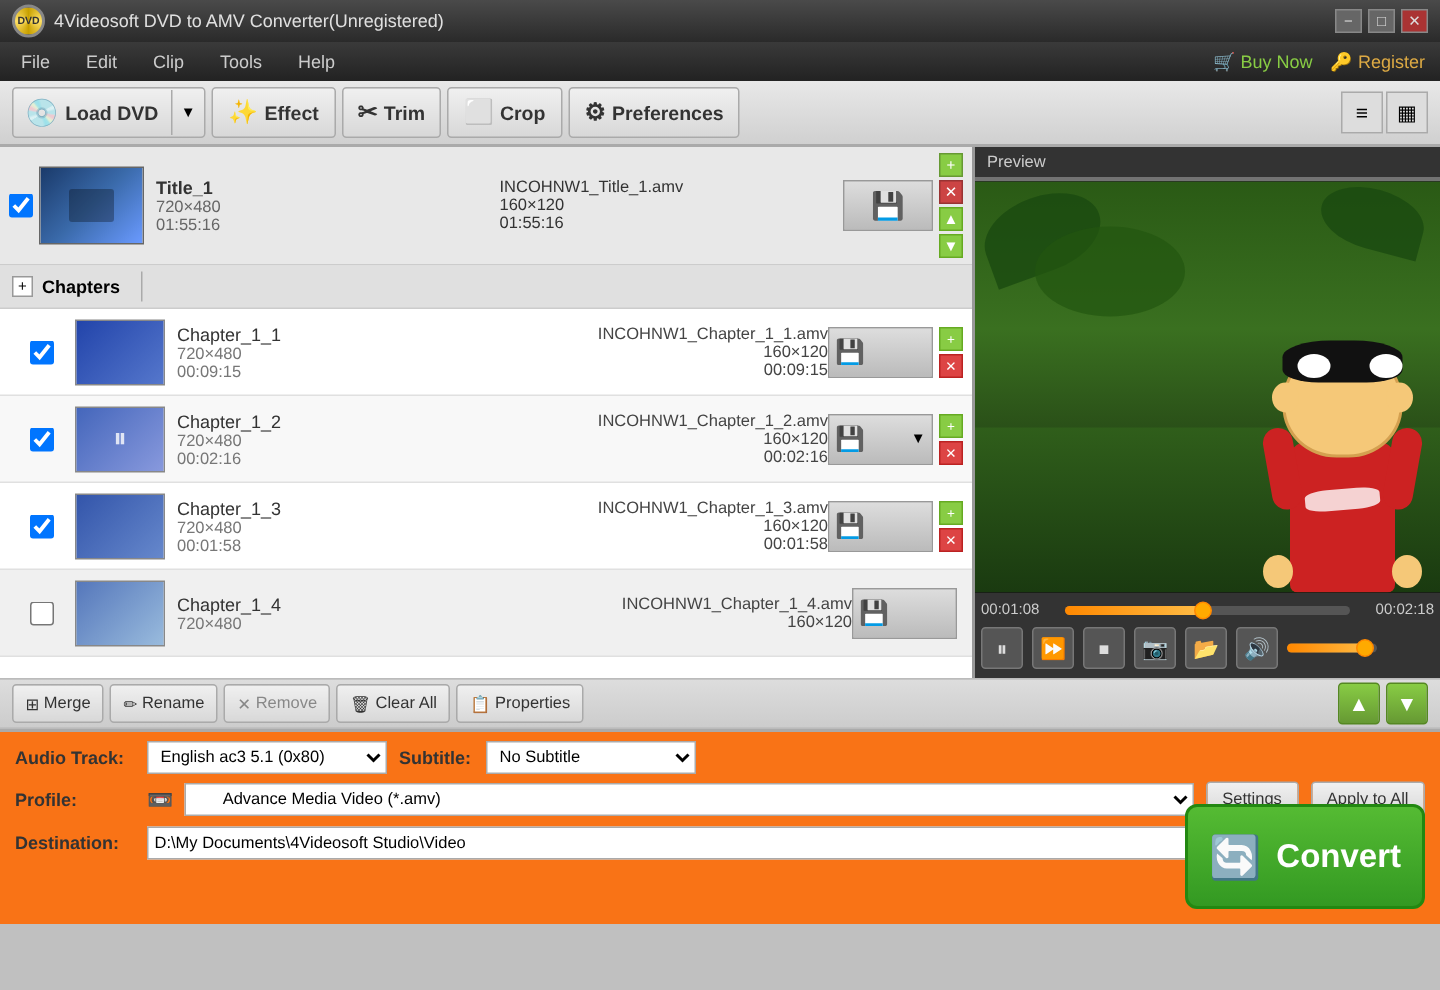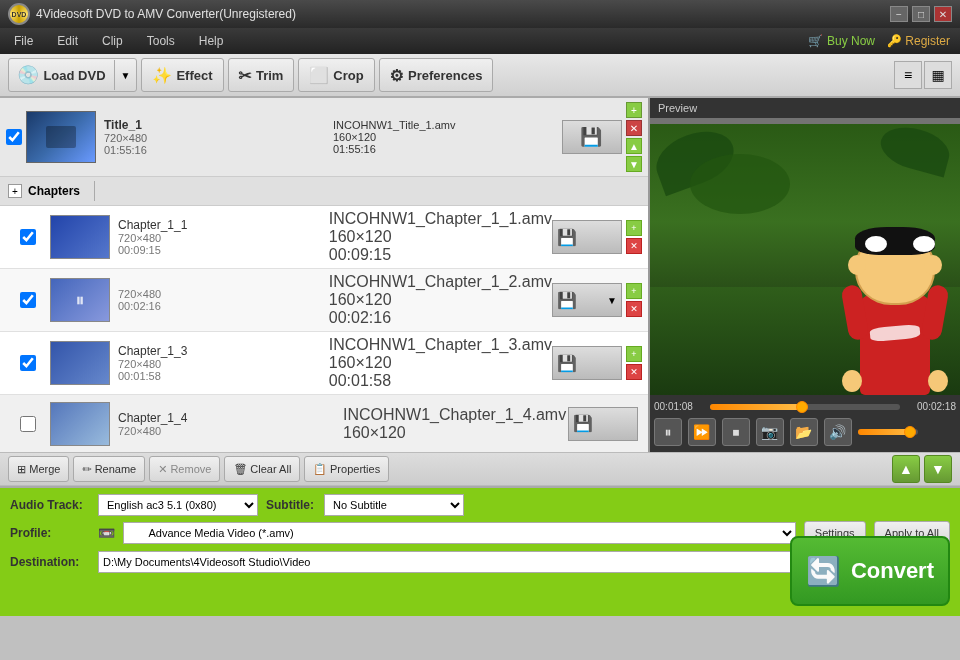--- a/index.html
+++ b/index.html
@@ -126,21 +126,21 @@
     .chapter-row:nth-child(even) { background: #f8f8f8; }
     .chapter-thumb {
       width: 60px; height: 44px; background: linear-gradient(135deg, #4466bb, #88aadd);
       border: 1px solid #888; margin: 0 8px; display: flex; align-items: center; justify-content: center;
     }
     .chapter-thumb.paused { background: linear-gradient(135deg, #6688cc, #aabbee); }
     .chapter-info { flex: 1; }
     .chapter-name { font-size: 12px; color: #333; }
     .chapter-res { font-size: 11px; color: #777; }
     .chapter-dur { font-size: 11px; color: #777; }
-    .chapter-output { flex: 1; font-size: 16px; color: #444; }
+    .chapter-output { flex: 1; font-size: 11px; color: #444; text-align: right; }
     .format-btn {
       width: 70px; height: 34px; background: linear-gradient(to bottom, #ddd, #bbb);
       border: 1px solid #999; margin-right: 4px; display: flex; align-items: center;
       justify-content: space-between; padding: 0 4px; font-size: 10px; cursor: pointer;
     }
     .row-actions { display: flex; flex-direction: column; gap: 2px; }
     .row-action-btn {
       width: 16px; height: 16px; border: 1px solid #999;
       display: flex; align-items: center; justify-content: center; font-size: 9px; cursor: pointer;
     }
@@ -151,21 +151,21 @@
     .file-list::-webkit-scrollbar { width: 12px; }
     .file-list::-webkit-scrollbar-track { background: #ddd; }
     .file-list::-webkit-scrollbar-thumb { background: #999; border: 1px solid #777; }
 
     
     .preview-panel {
       width: 310px; background: #2a2a2a; display: flex; flex-direction: column;
     }
     .preview-label {
       color: #ccc; font-size: 11px; padding: 4px 8px;
-      background: #333; border-bottom: 6px solid #737373;
+      background: #333; border-bottom: 3px solid #737373;
     }
     .preview-video {
       flex: 1; background: #000; position: relative; overflow: hidden;
     }
     
     .preview-scene {
       width: 100%; height: 100%; background: linear-gradient(180deg, #2d5a1a 0%, #3a7020 40%, #1a3a10 100%);
       position: relative; overflow: hidden;
     }
 
@@ -253,21 +253,21 @@
     }
     .convert-btn {
       width: 160px; height: 70px; background: linear-gradient(to bottom, #55bb33, #339922);
       border: 2px solid #228811; border-radius: 8px; cursor: pointer;
       display: flex; align-items: center; justify-content: center; gap: 10px;
       color: white; font-size: 22px; font-weight: bold;
     }
     .convert-icon { font-size: 28px; }
 
     .bottom-section {
-      position: relative; height: 130px; background: #84cc16;
+      position: relative; height: 130px; background: #f97316;
       border-top: 2px solid #aaa; padding: 6px 10px;
     }
 
     .profile-row { display: flex; align-items: center; gap: 8px; margin-bottom: 5px; }
     .profile-icon { font-size: 14px; }
   </style>
 </head>
 <body>
 
 <div class="title-bar">
@@ -405,20 +405,21 @@
     </div>
 
     <div class="chapter-row">
       <input type="checkbox" class="row-checkbox" checked="" style="">
       <div class="chapter-thumb paused">
         <div style="width:100%;height:100%;background:linear-gradient(135deg,#4466bb,#8899dd);display:flex;align-items:center;justify-content:center;">
           <span style="font-size:18px;color:white;opacity:0.8;">⏸</span>
         </div>
       </div>
       <div class="chapter-info">
+        <div class="chapter-name">Chapter_1_2</div>
         <div class="chapter-res">720×480</div>
         <div class="chapter-dur">00:02:16</div>
       </div>
       <div class="chapter-output">
         <div>INCOHNW1_Chapter_1_2.amv</div>
         <div>160×120</div>
         <div>00:02:16</div>
       </div>
       <div class="format-btn">
         <span style="font-size:16px;">💾</span>

